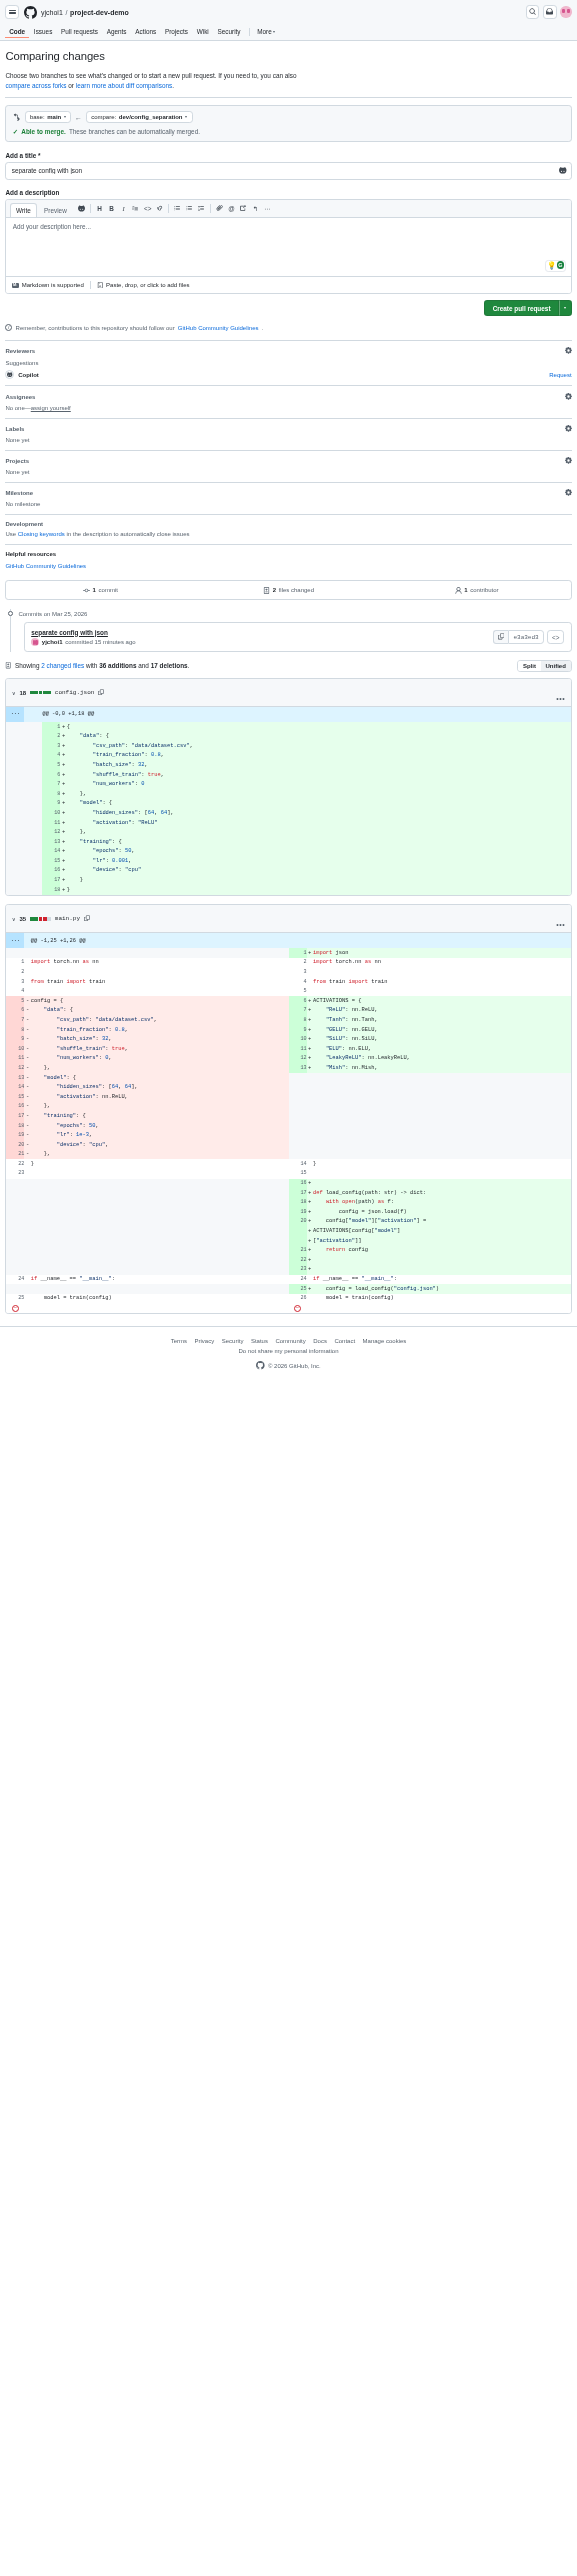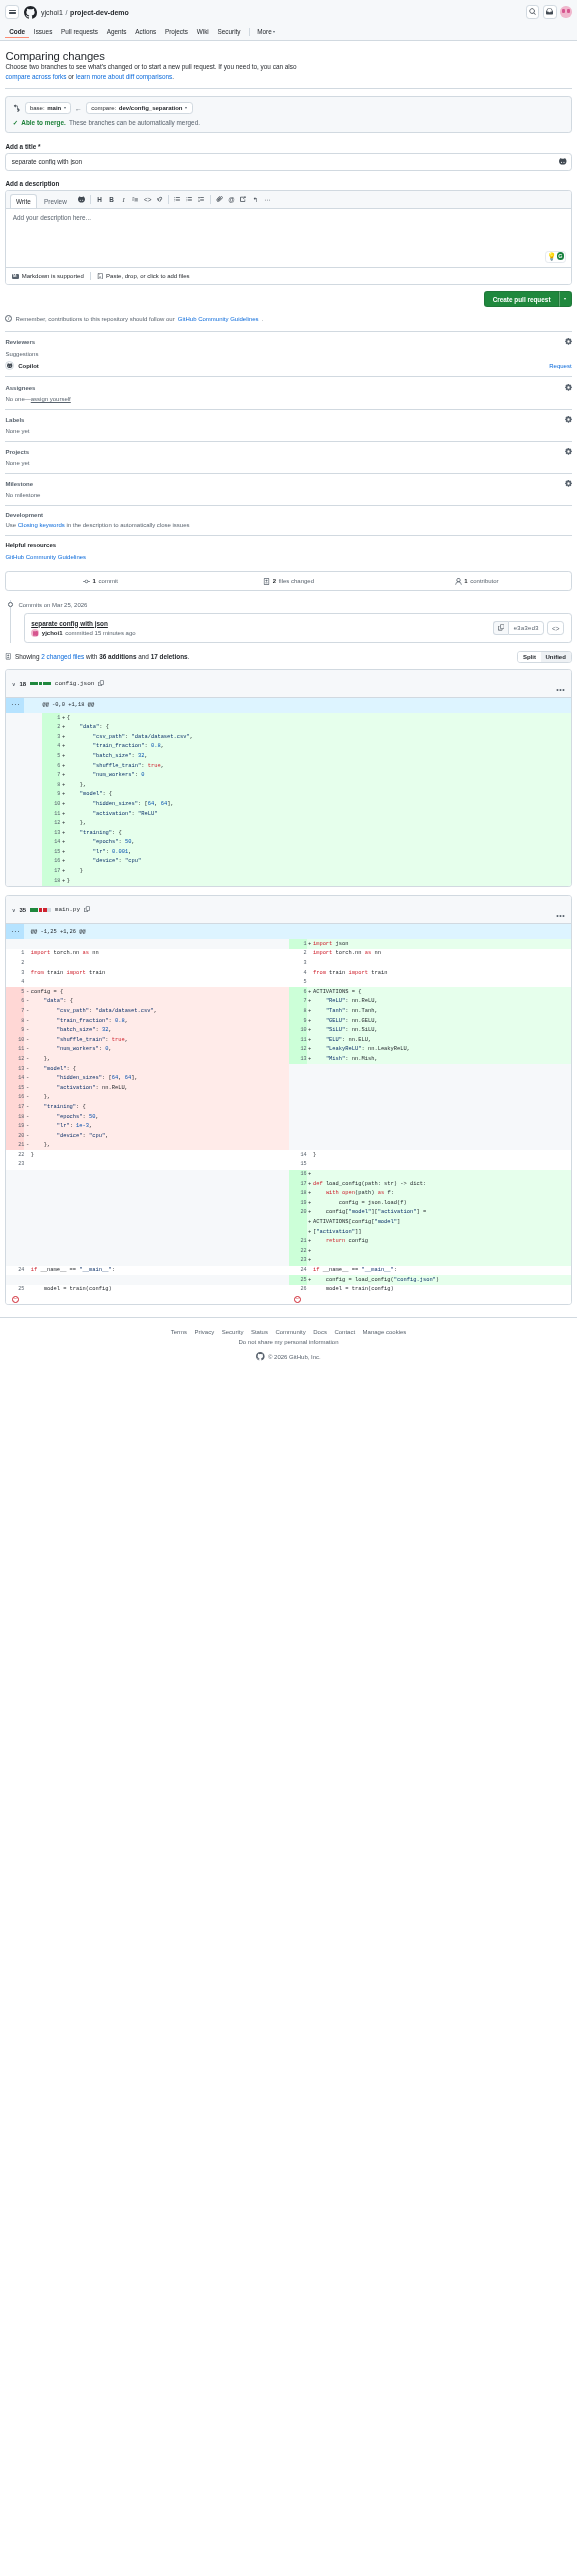--- a/index.html
+++ b/index.html
@@ -57,21 +57,21 @@
     font-size: 6.4px; padding: 2.1px 3.8px; color: #1f2328;
     border-bottom: 1.1px solid transparent; white-space: nowrap;
     display: flex; align-items: center; gap: 1.6px;
   }
   .gh-nav-item.selected { font-weight: bold; border-bottom-color: #fd8c73; }
   .nav-divider { width: 0.5px; height: 8.6px; background: #d1d9e0; margin: 0 3.2px; }
   .caret { border-left: 1.9px solid transparent; border-right: 1.9px solid transparent; border-top: 2.1px solid #59636e; display:inline-block; }
 
   
   .page { padding: 8.6px 5.4px 0 5.4px; }
-  h1.page-title { font-size: 11.3px; font-weight: normal; margin-bottom: 0; letter-spacing: -0.1px;}
+  h1.page-title { font-size: 11.3px; font-weight: normal; margin-bottom: 9px; letter-spacing: -0.1px;}
   .lede { font-size: 6.4px; line-height: 1.55; color: #1f2328; margin-bottom: 6.4px; }
   .hr { height: 0.5px; background: #d1d9e0; border: 0; margin: 5.4px 0 7.5px 0; }
 
   
   .compare-pane {
     border: 0.5px solid #d1d9e0; border-radius: 3.2px; background: #f6f8fa;
     padding: 5.4px 6.4px; margin-bottom: 9.7px;
   }
   .branch-row { display: flex; align-items: center; gap: 3.8px; margin-bottom: 4.3px;}
   .branch-btn {

